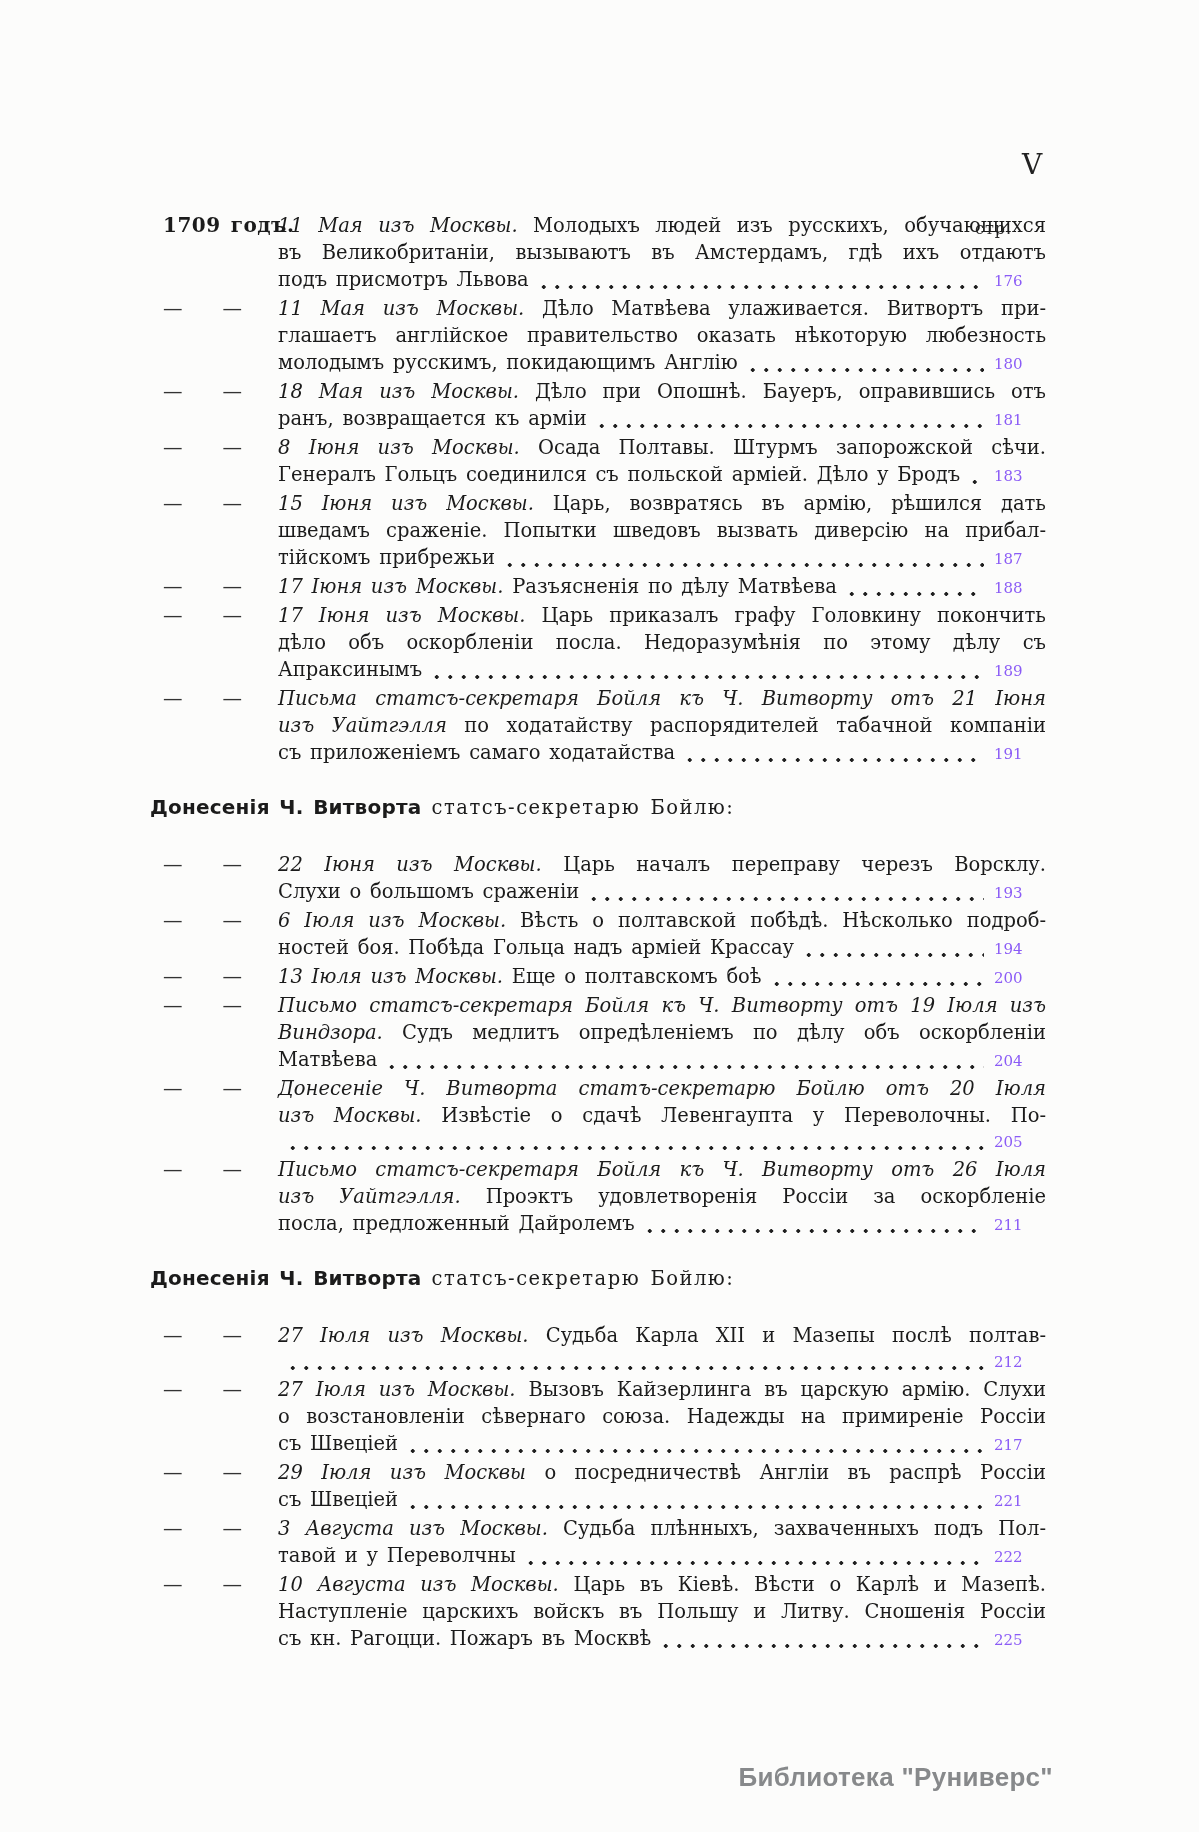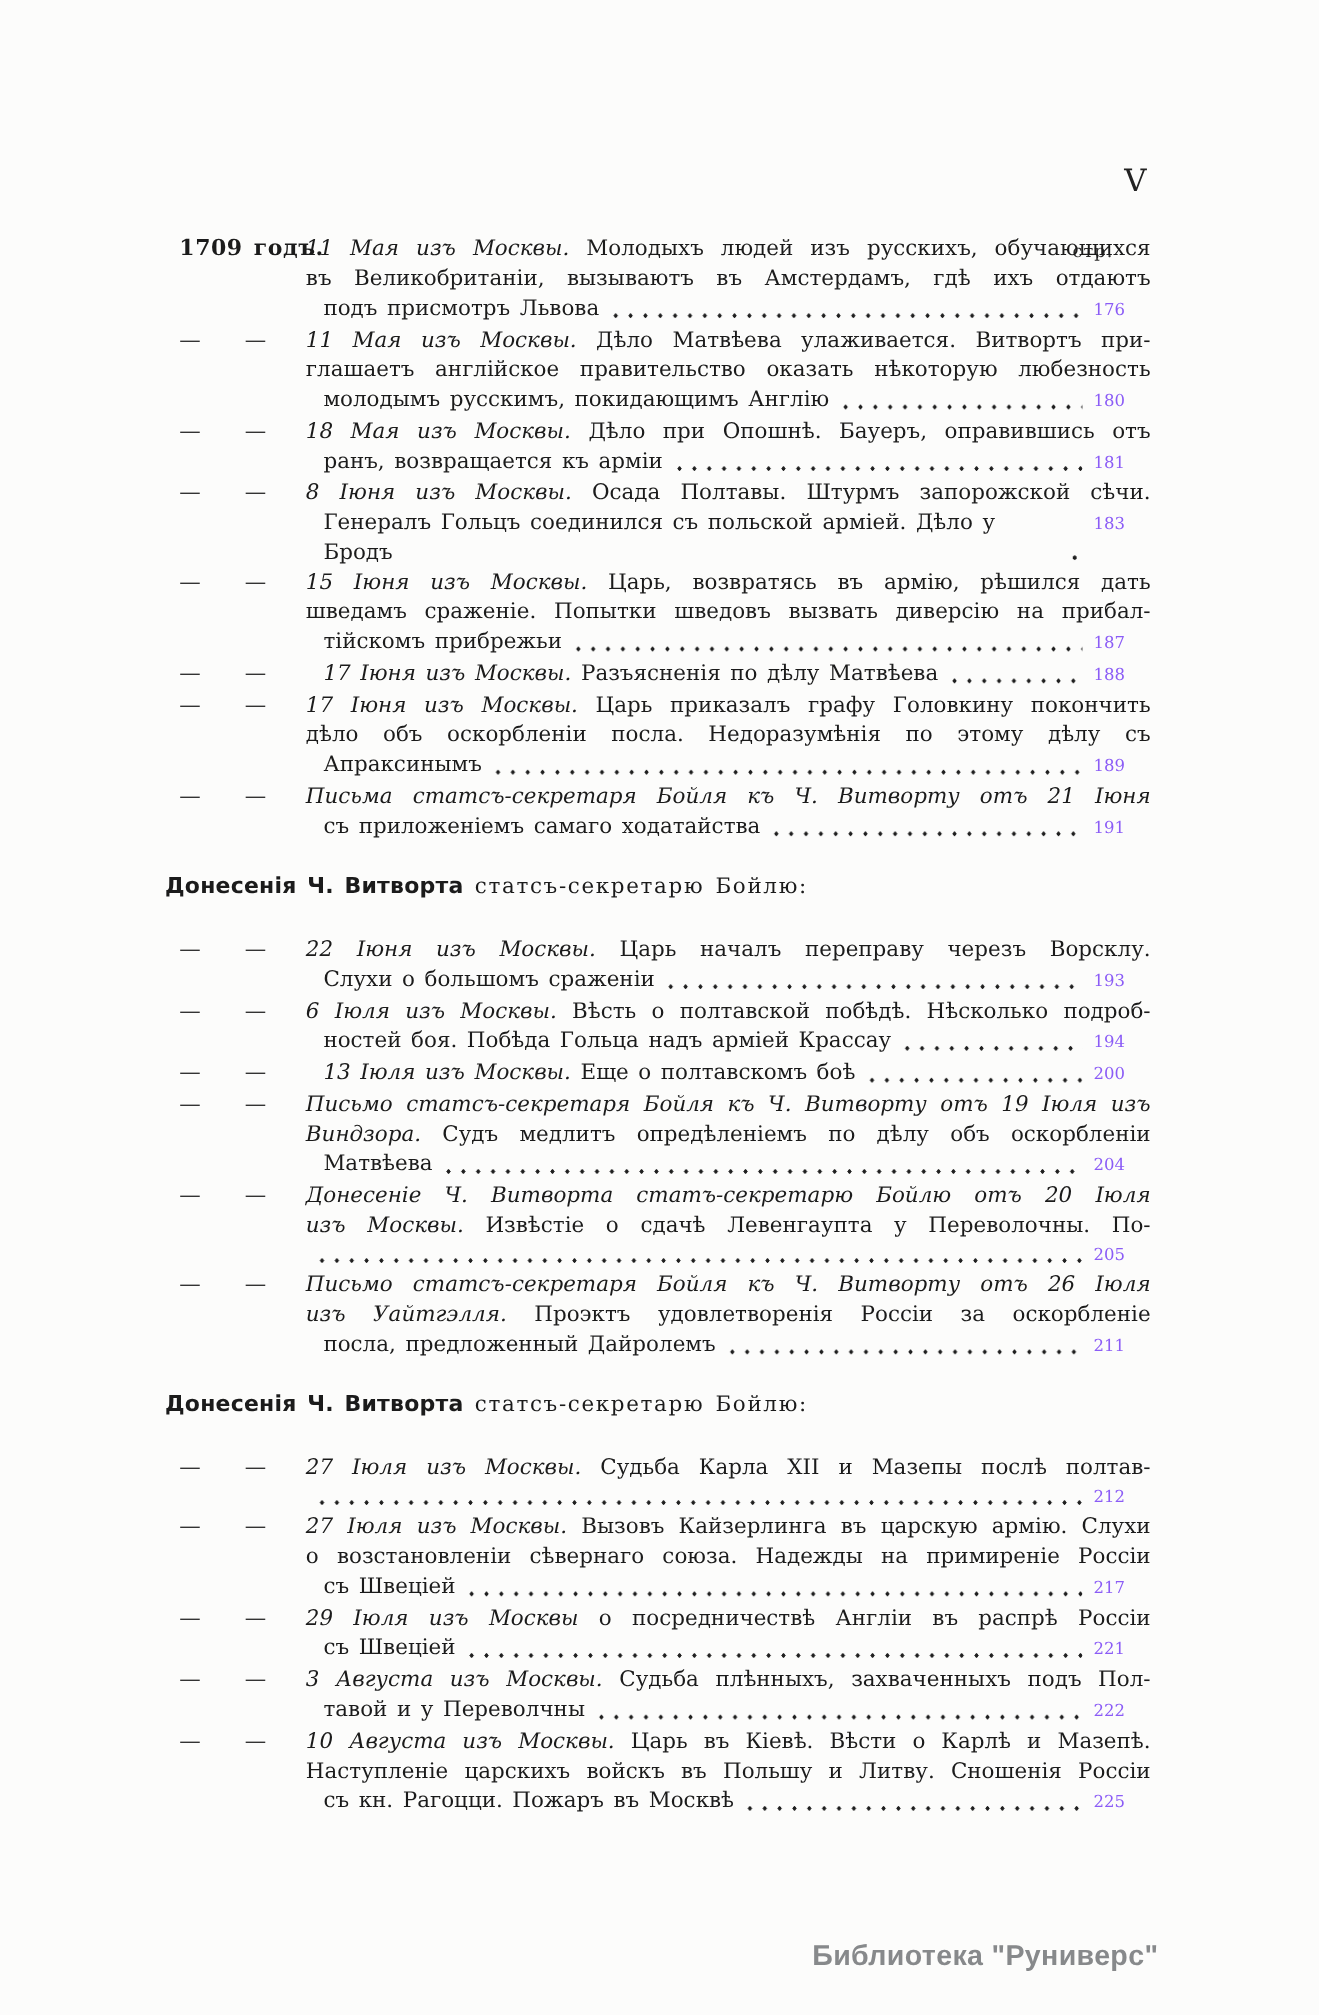--- a/index.html
+++ b/index.html
@@ -29,21 +29,21 @@
     padding-left:13px;box-sizing:border-box;
     white-space:nowrap;
   }
   .year{font-weight:bold;font-size:20px;letter-spacing:0.5px;}
   .dash{display:inline-block;color:#333;}
   .dash.first{margin-right:40px;}
   .entry-body{flex:1;min-width:0;}
   .line{min-height:27px;}
   .line.justify{text-align:justify;text-align-last:justify;}
   .line.pageline{display:flex;align-items:baseline;}
-  .pageline .txt{flex:0 1 auto;margin-left:16px;}
+  .pageline .txt{flex:0 1 auto;}
   .seg-i{font-style:italic;}
   .dots{
     flex:1 1 auto;min-width:14px;
     align-self:stretch;
     margin:0 10px 0 8px;
     background-image:radial-gradient(circle, #1f1f1f 1.7px, rgba(0,0,0,0) 2px);
     background-size:13.5px 6px;
     background-repeat:repeat-x;
     background-position:left bottom 5px;
   }
@@ -152,20 +152,21 @@
           <span class="txt"><span class="seg-r">Апраксинымъ</span></span>
           <span class="dots"></span>
           <span class="pagenum">189</span>
         </div>
       </div>
     </div>
     <div class="entry">
       <div class="entry-label"><span class="dash first">—</span><span class="dash">—</span></div>
       <div class="entry-body">
         <div class="line justify"><span class="txt"><span class="seg-i">Письма статсъ-секретаря Бойля къ Ч. Витворту отъ 21 Іюня</span></span></div>
+        <div class="line justify"><span class="txt"><span class="seg-i">изъ Уайтгэлля</span><span class="seg-r"> по ходатайству распорядителей табачной компаніи</span></span></div>
         <div class="line pageline">
           <span class="txt"><span class="seg-r">съ приложеніемъ самаго ходатайства</span></span>
           <span class="dots"></span>
           <span class="pagenum">191</span>
         </div>
       </div>
     </div>
     <div class="section-heading"><span class="heading-bold">Донесенія Ч. Витворта</span><span class="heading-rest"> статсъ-секретарю Бойлю:</span></div>
     <div class="entry">
       <div class="entry-label"><span class="dash first">—</span><span class="dash">—</span></div>

